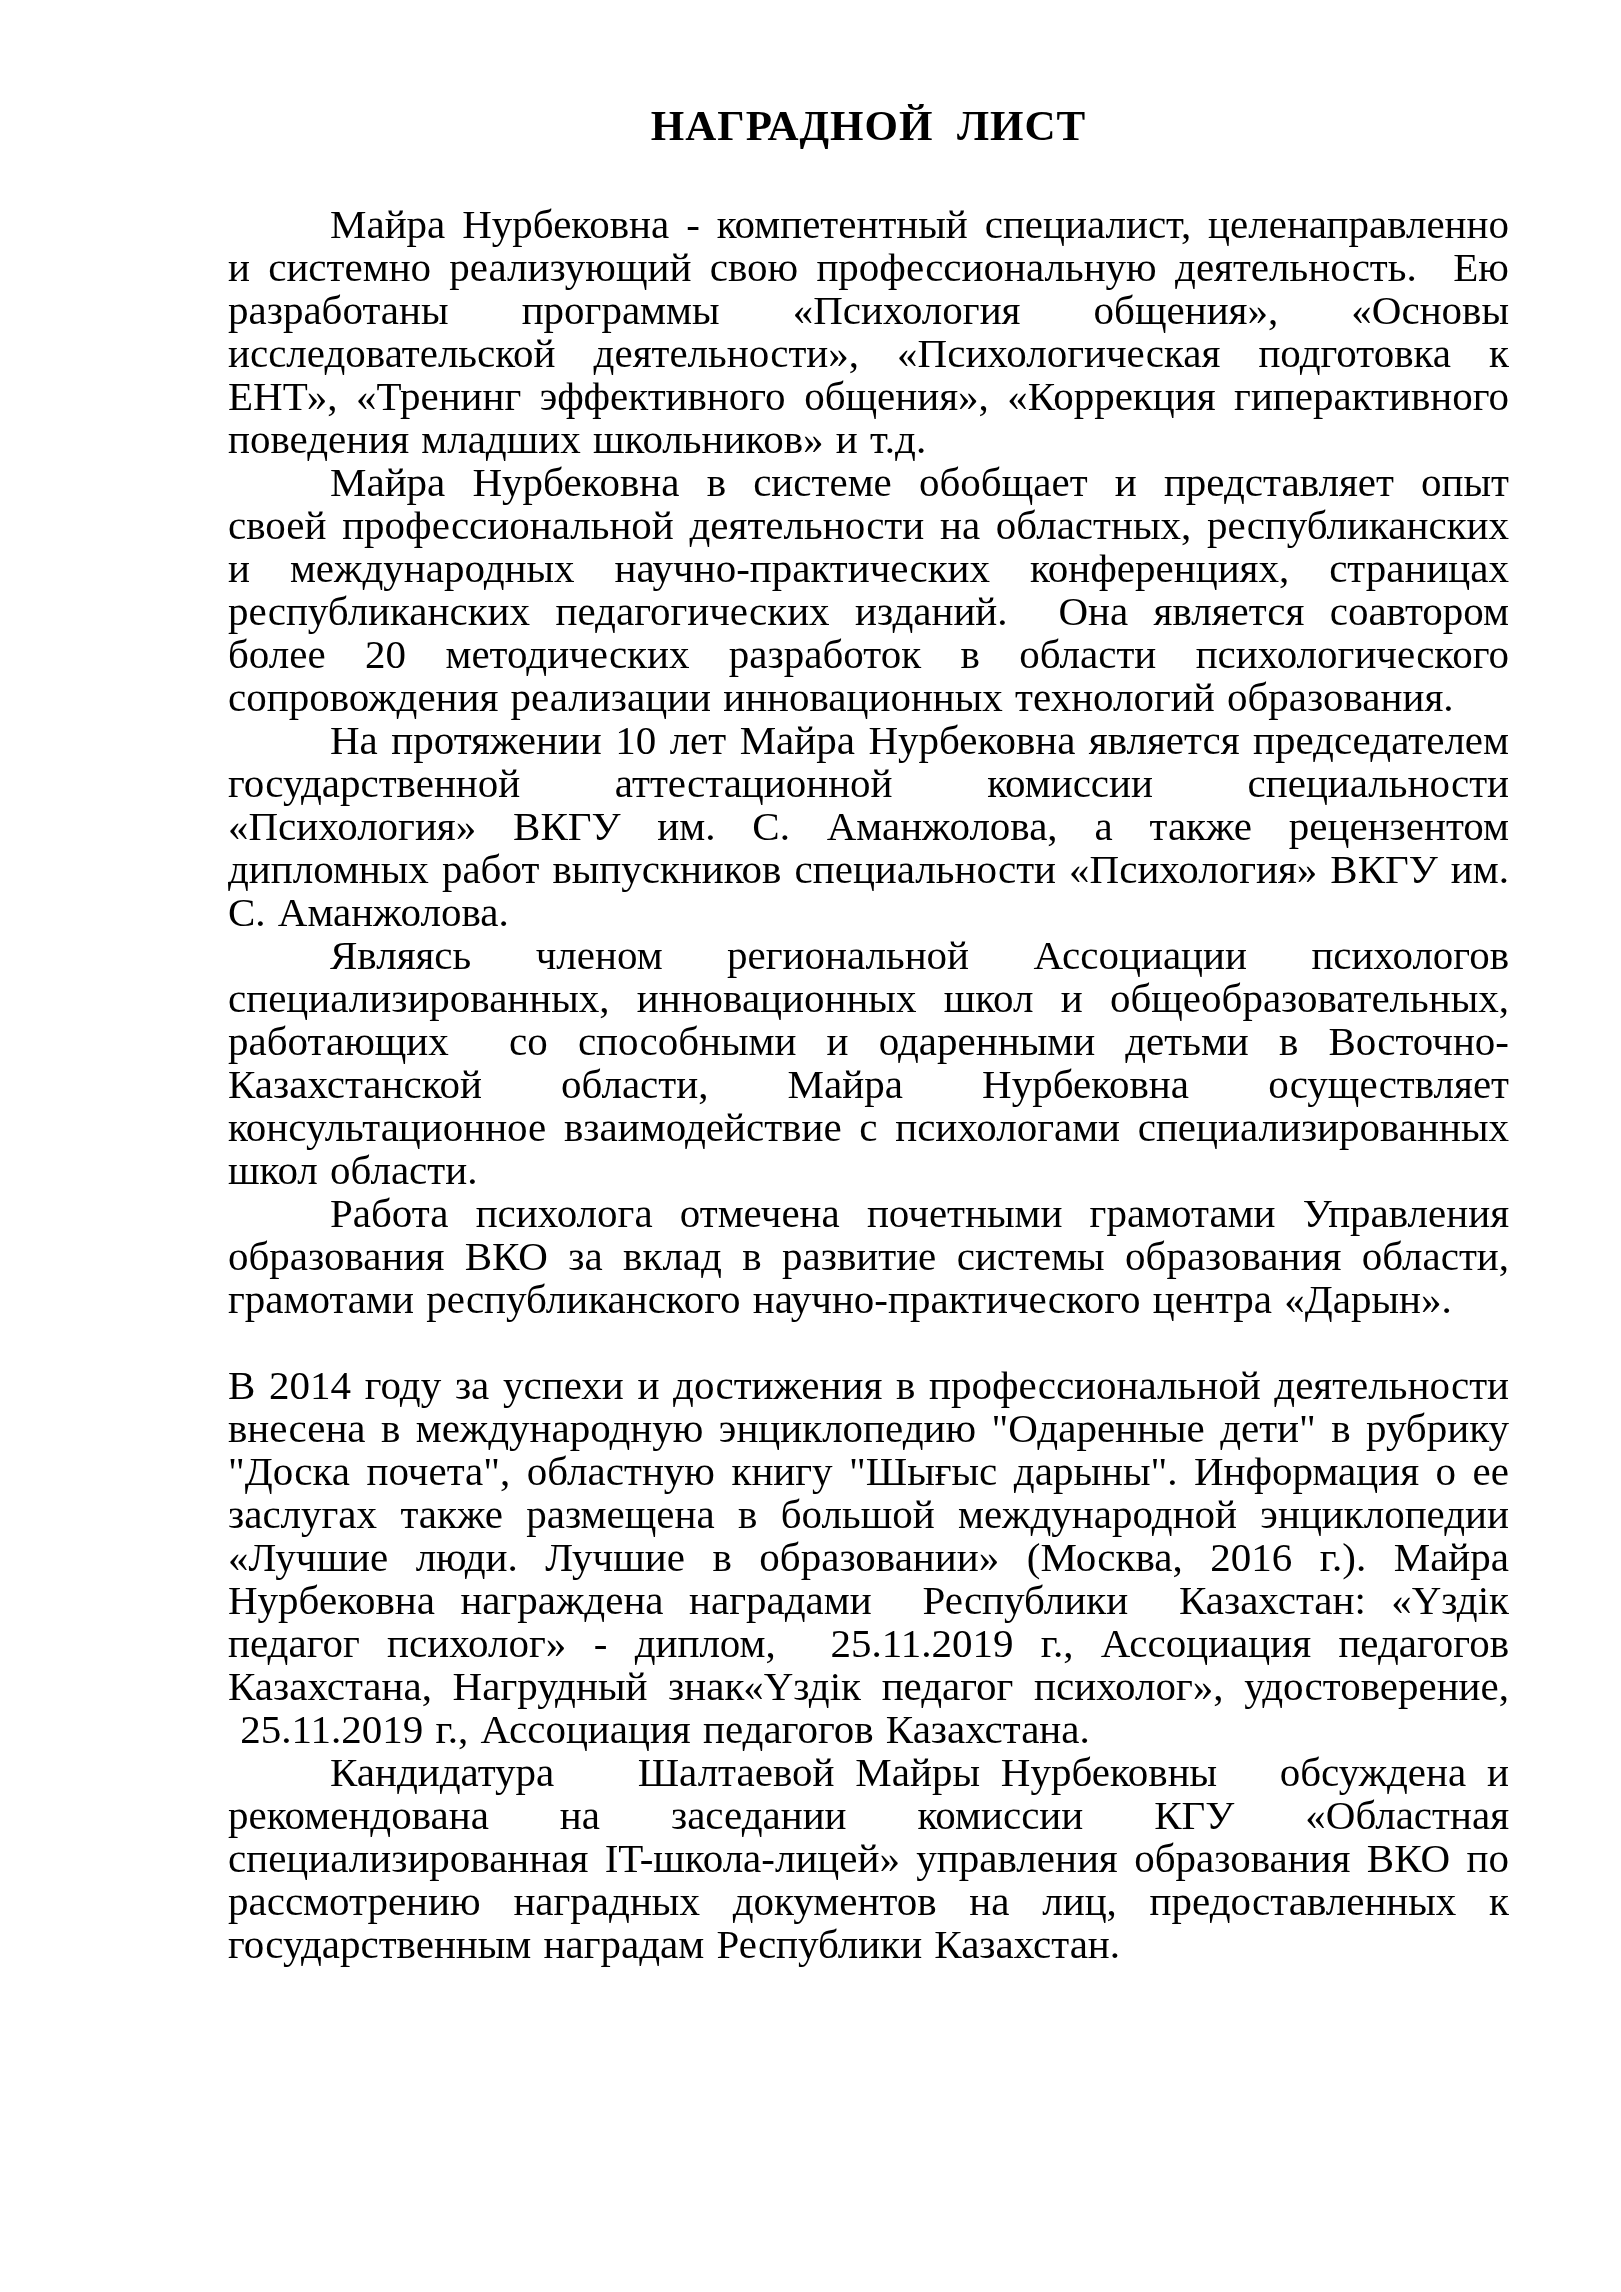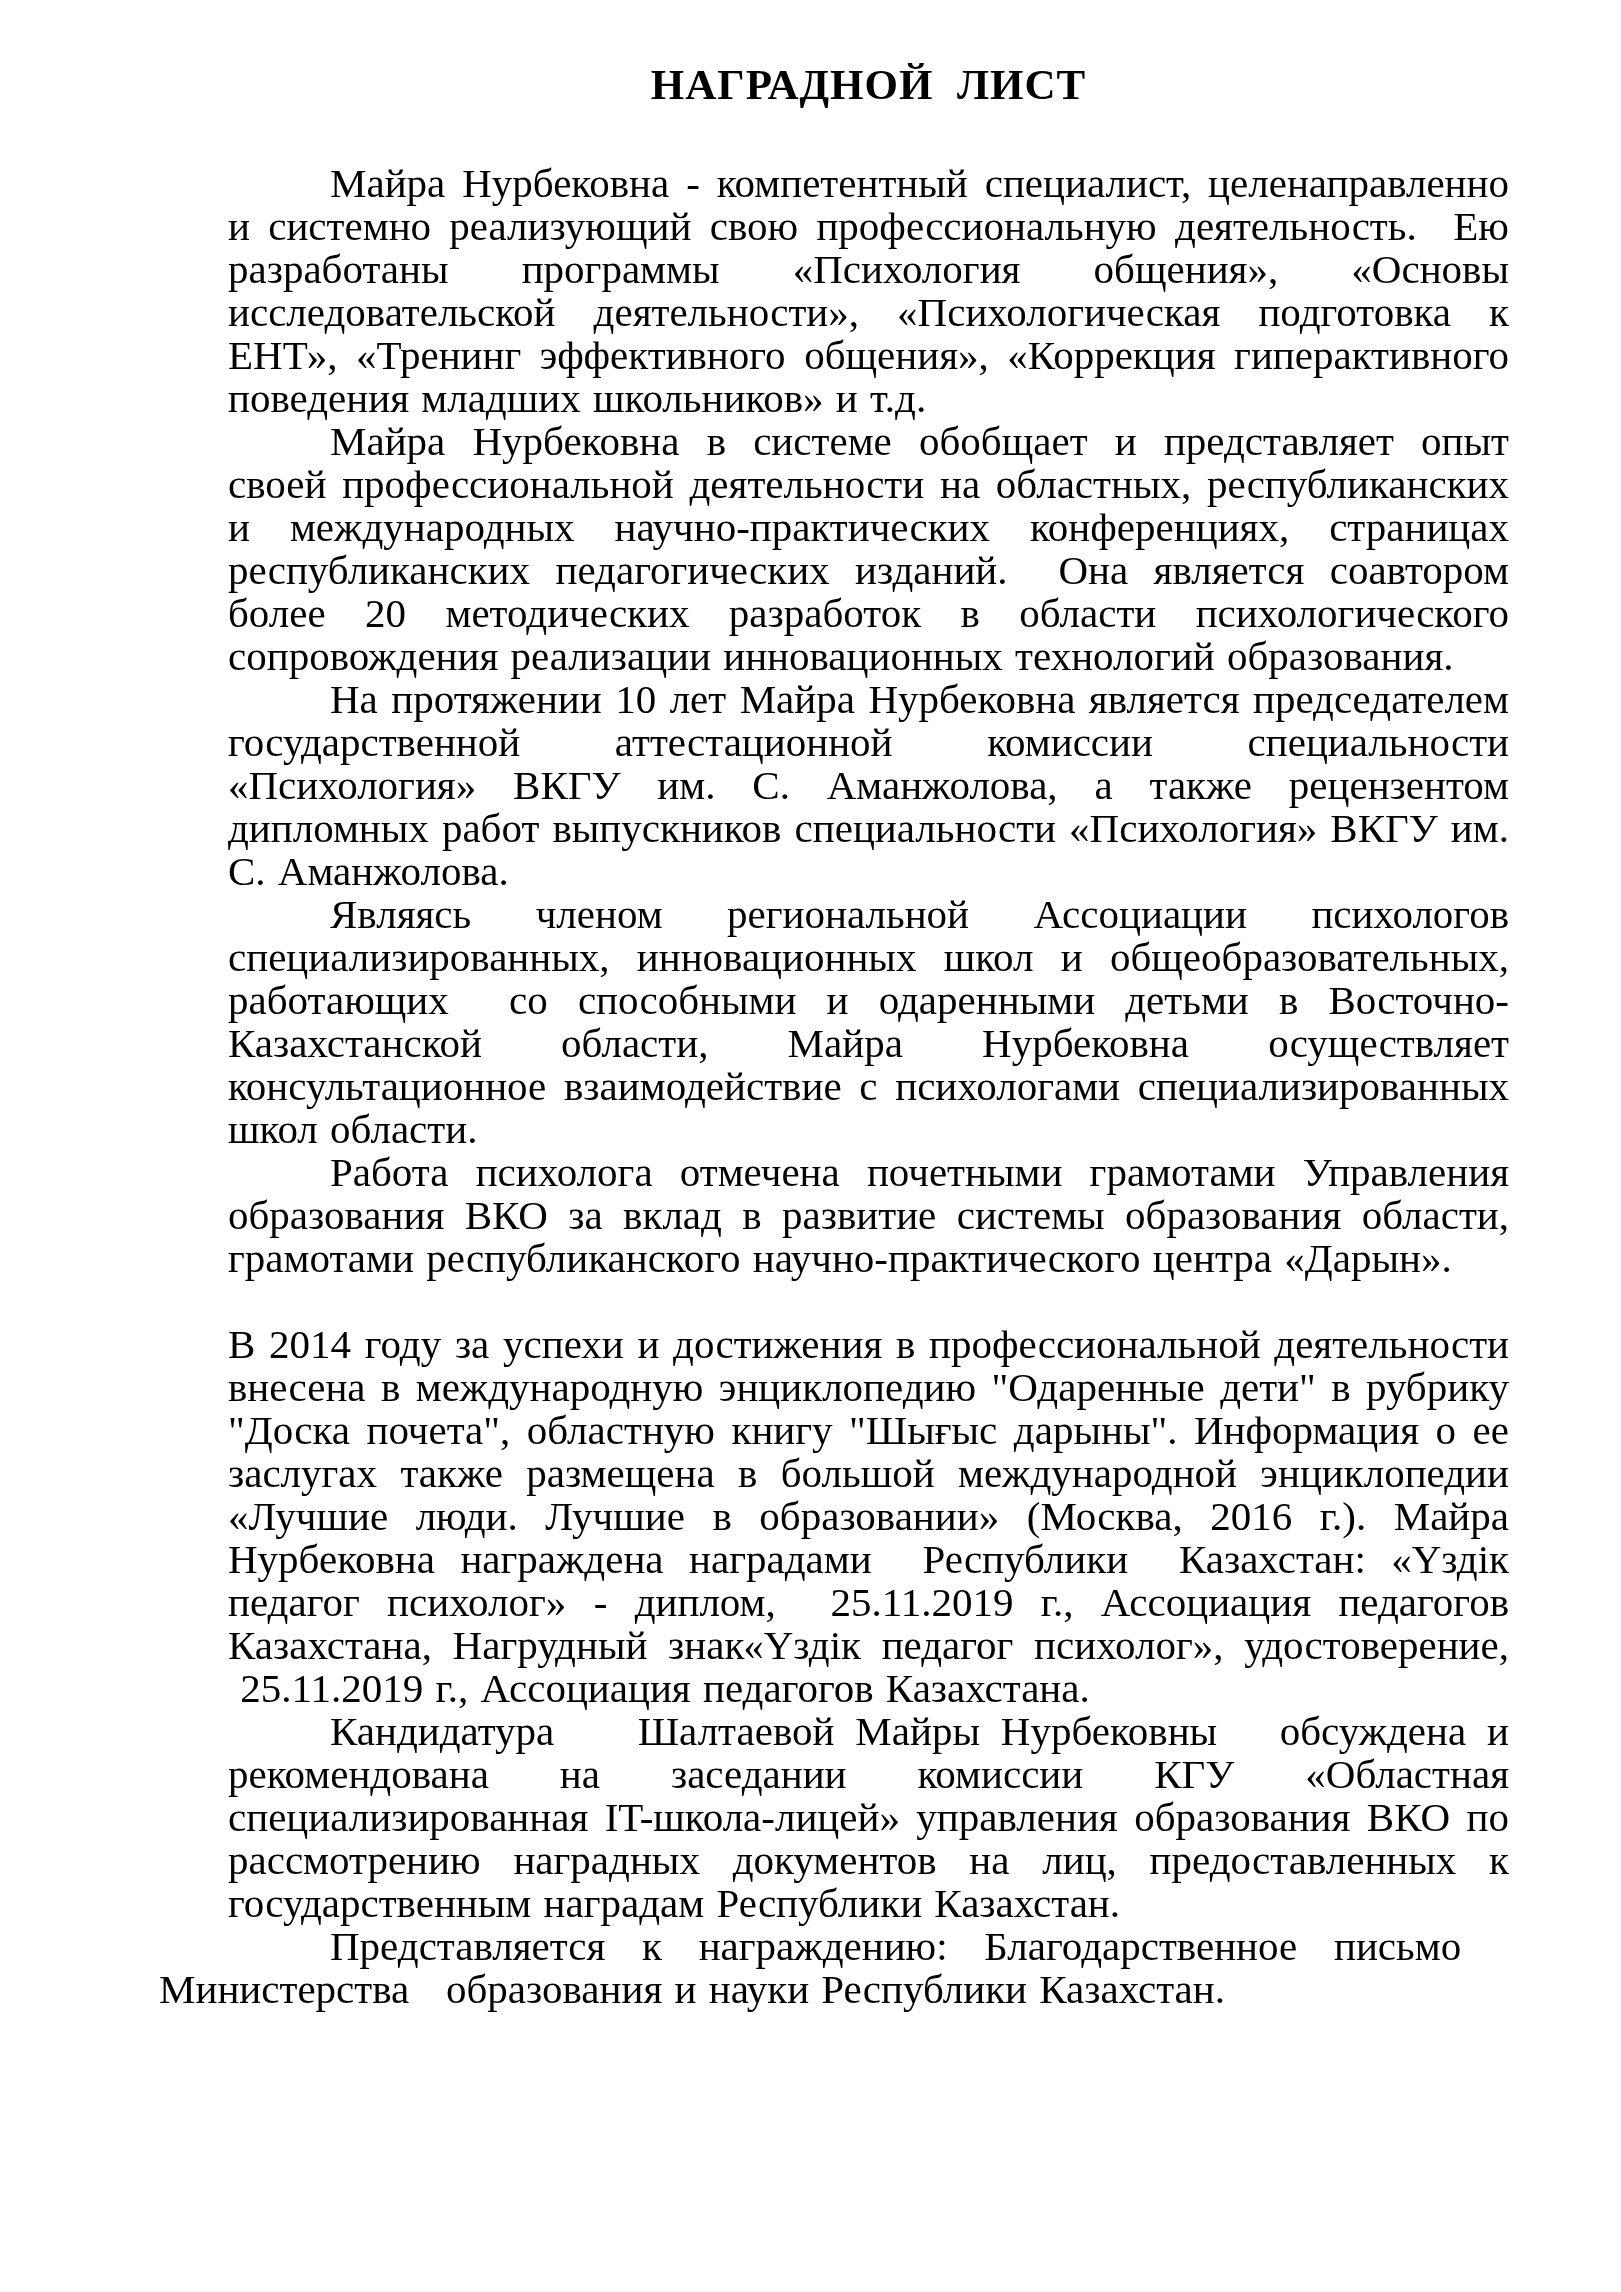--- a/index.html
+++ b/index.html
@@ -8,21 +8,21 @@
     background: #ffffff;
   }
   .page {
     position: relative;
     width: 1621px;
     height: 2293px;
     background: #ffffff;
     color: #000000;
     font-family: "Liberation Serif", "DejaVu Serif", serif;
     box-sizing: border-box;
-    padding: 62px 112px 0 228px;
+    padding: 103px 112px 0 228px;
     overflow: hidden;
   }
   .doc-title {
     margin: 0 0 55px 0;
     font-size: 43px;
     line-height: 45px;
     font-weight: 700;
     text-align: center;
     letter-spacing: 1px;
   }
@@ -56,16 +56,15 @@
   <h1 class="doc-title">НАГРАДНОЙ&nbsp; ЛИСТ</h1>
   <div>
       <p class="para indent"><span>Майра Нурбековна - компетентный специалист, целенаправленно и системно реализующий свою профессиональную деятельность. &nbsp;Ею разработаны программы «Психология общения», «Основы исследовательской деятельности», «Психологическая подготовка к ЕНТ», «Тренинг эффективного общения», «Коррекция гиперактивного поведения младших школьников» и т.д.</span></p>
       <p class="para indent"><span>Майра Нурбековна в системе обобщает и представляет опыт своей профессиональной деятельности на областных, республиканских и международных научно-практических конференциях, страницах республиканских педагогических изданий. &nbsp;Она является соавтором более 20 методических разработок в области психологического сопровождения реализации инновационных технологий образования.</span></p>
       <p class="para indent"><span>На протяжении 10 лет Майра Нурбековна является председателем государственной аттестационной комиссии специальности «Психология» ВКГУ им. С. Аманжолова, а также рецензентом дипломных работ выпускников специальности «Психология» ВКГУ им. С. Аманжолова.</span></p>
       <p class="para indent"><span>Являясь членом региональной Ассоциации психологов специализированных, инновационных школ и общеобразовательных, работающих &nbsp;со способными и одаренными детьми в Восточно-Казахстанской области, Майра Нурбековна осуществляет консультационное взаимодействие с психологами специализированных школ области.</span></p>
       <p class="para indent"><span>Работа психолога отмечена почетными грамотами Управления образования ВКО за вклад в развитие системы образования области, грамотами республиканского научно-практического центра «Дарын».</span></p>
       <p class="para spacer"></p>
       <p class="para flush"><span>В 2014 году за успехи и достижения в профессиональной деятельности внесена в международную энциклопедию "Одаренные дети" в рубрику "Доска почета", областную книгу "Шығыс дарыны". Информация о ее заслугах также размещена в большой международной энциклопедии «Лучшие люди. Лучшие в образовании» (Москва, 2016 г.). Майра Нурбековна награждена наградами &nbsp;Республики &nbsp;Казахстан: «Үздік педагог психолог» - диплом, &nbsp;25.11.2019 г., Ассоциация педагогов Казахстана, Нагрудный знак«Үздік педагог психолог», удостоверение, &nbsp;25.11.2019 г., Ассоциация педагогов Казахстана.</span></p>
       <p class="para indent"><span class="bold">Кандидатура &nbsp; &nbsp;Шалтаевой Майры Нурбековны</span><span> &nbsp; обсуждена и рекомендована на заседании комиссии КГУ «Областная специализированная IT-школа-лицей» управления образования ВКО по рассмотрению наградных документов на лиц, предоставленных к государственным наградам Республики Казахстан.</span></p>
-      <p class="para outdent"><span>Представляется &nbsp; к &nbsp; награждению: &nbsp; Благодарственное &nbsp; письмо</span><br><span>Министерства &nbsp; образования и науки Республики Казахстан.</span></p>
     </div>
 </div>
 
 
 </body></html>

